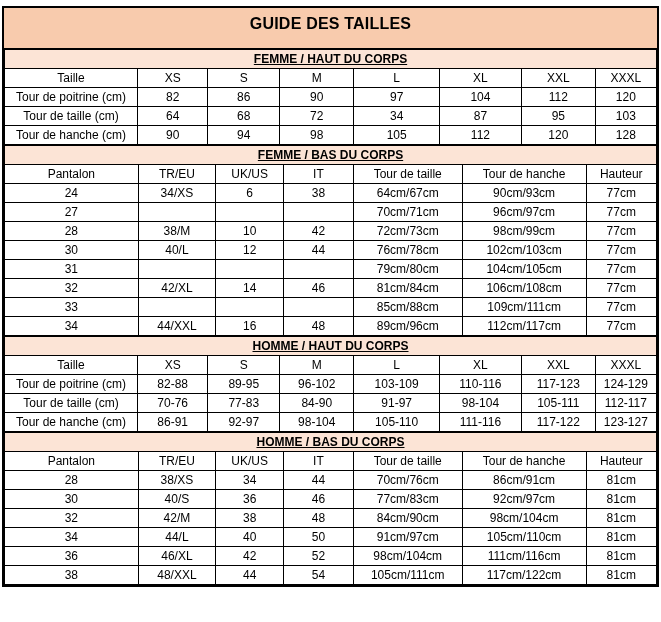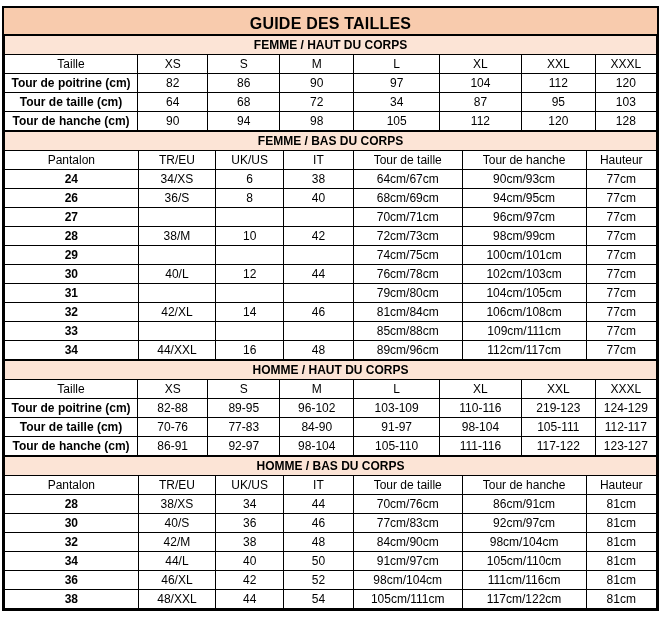--- a/index.html
+++ b/index.html
@@ -18,21 +18,21 @@
     color: var(--text);
   }
   .sheet {
     margin: 6px 2px 0 2px;
     border: 2px solid var(--line);
     background: var(--page-bg);
   }
   .title {
     background: var(--title-bg);
     border-bottom: 1px solid var(--line);
-    height: 27px;
+    height: 41px;
     line-height: 31px;
     text-align: center;
     font-weight: 700;
     font-size: 16px;
     letter-spacing: 0.2px;
   }
   table.grid {
     border-collapse: collapse;
     width: 100%;
     table-layout: fixed;
@@ -45,23 +45,24 @@
     vertical-align: middle;
     font-size: 12px;
     line-height: 17px;
     white-space: nowrap;
     overflow: hidden;
   }
   td.bar {
     background: var(--section-bg);
     font-weight: 700;
     font-size: 12.5px;
+    text-decoration: underline;
   }
   td.hdr { font-weight: 400; }
-  td.rowlabel { font-weight: 700; }
+  td.rowlabel { font-weight: 400; }
   td.val { font-weight: 400; }
 </style>
 </head>
 <body>
 
 <div class="sheet">
   <div class="title">GUIDE DES TAILLES</div>
   <div id="sections">
       <table class="grid">
         <colgroup>
@@ -146,53 +147,35 @@
           <tr>
             <td class="rowlabel">24</td>
             <td class="val">34/XS</td>
             <td class="val">6</td>
             <td class="val">38</td>
             <td class="val">64cm/67cm</td>
             <td class="val">90cm/93cm</td>
             <td class="val">77cm</td>
           </tr>
           <tr>
-            <td class="rowlabel">26</td>
-            <td class="val">36/S</td>
-            <td class="val">8</td>
-            <td class="val">40</td>
-            <td class="val">68cm/69cm</td>
-            <td class="val">94cm/95cm</td>
-            <td class="val">77cm</td>
-          </tr>
-          <tr>
             <td class="rowlabel">27</td>
             <td class="val"></td>
             <td class="val"></td>
             <td class="val"></td>
             <td class="val">70cm/71cm</td>
             <td class="val">96cm/97cm</td>
             <td class="val">77cm</td>
           </tr>
           <tr>
             <td class="rowlabel">28</td>
             <td class="val">38/M</td>
             <td class="val">10</td>
             <td class="val">42</td>
             <td class="val">72cm/73cm</td>
             <td class="val">98cm/99cm</td>
-            <td class="val">77cm</td>
-          </tr>
-          <tr>
-            <td class="rowlabel">29</td>
-            <td class="val"></td>
-            <td class="val"></td>
-            <td class="val"></td>
-            <td class="val">74cm/75cm</td>
-            <td class="val">100cm/101cm</td>
             <td class="val">77cm</td>
           </tr>
           <tr>
             <td class="rowlabel">30</td>
             <td class="val">40/L</td>
             <td class="val">12</td>
             <td class="val">44</td>
             <td class="val">76cm/78cm</td>
             <td class="val">102cm/103cm</td>
             <td class="val">77cm</td>
@@ -260,21 +243,21 @@
             <td class="hdr">XXL</td>
             <td class="hdr">XXXL</td>
           </tr>
           <tr>
             <td class="rowlabel">Tour de poitrine (cm)</td>
             <td class="val">82-88</td>
             <td class="val">89-95</td>
             <td class="val">96-102</td>
             <td class="val">103-109</td>
             <td class="val">110-116</td>
-            <td class="val">219-123</td>
+            <td class="val">117-123</td>
             <td class="val">124-129</td>
           </tr>
           <tr>
             <td class="rowlabel">Tour de taille (cm)</td>
             <td class="val">70-76</td>
             <td class="val">77-83</td>
             <td class="val">84-90</td>
             <td class="val">91-97</td>
             <td class="val">98-104</td>
             <td class="val">105-111</td>

